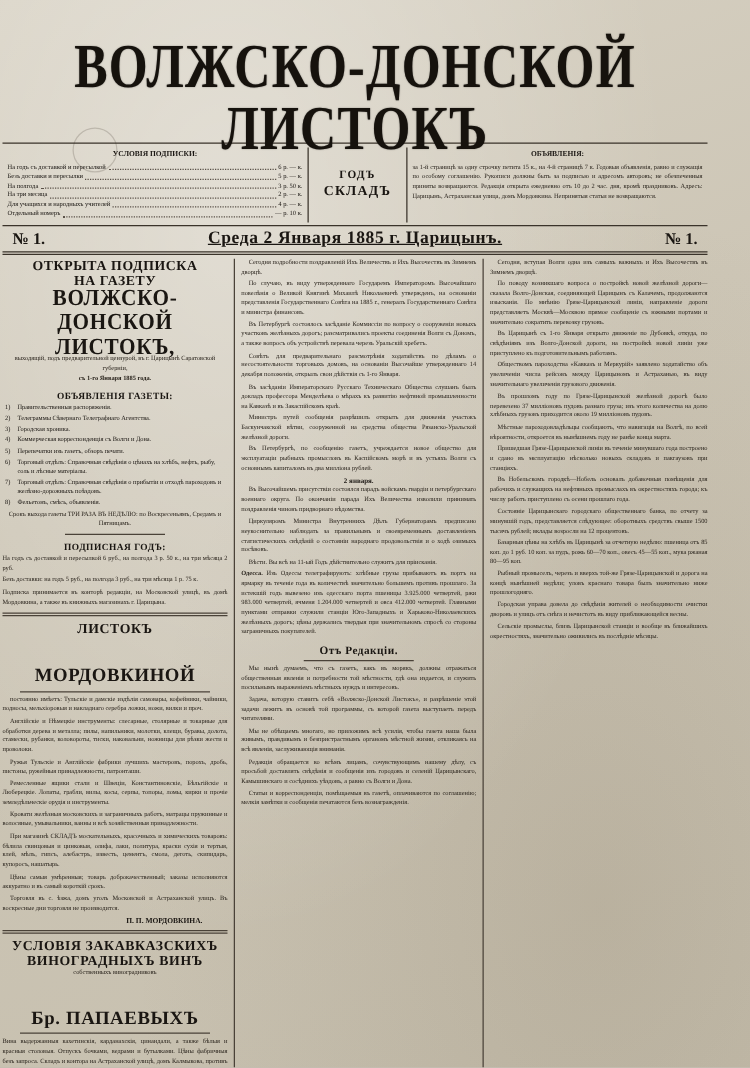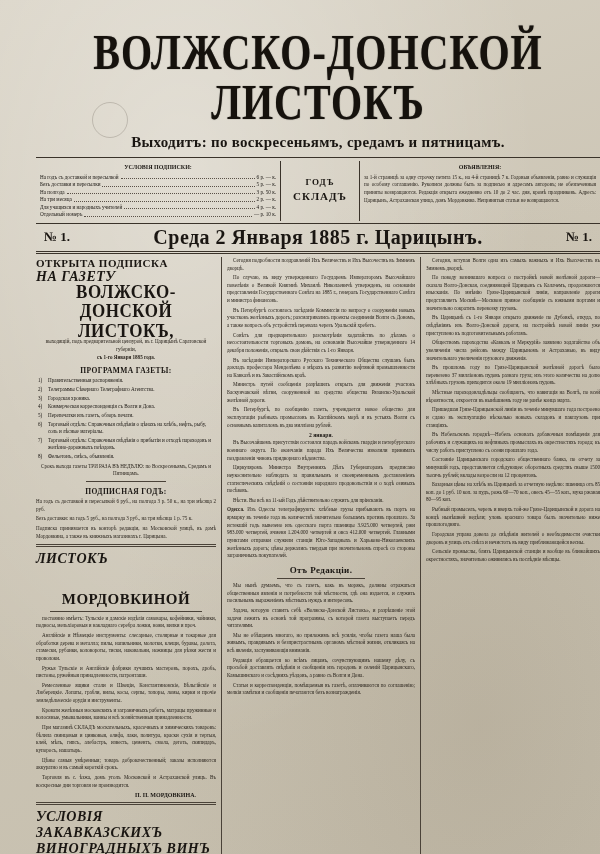--- a/index.html
+++ b/index.html
@@ -20,21 +20,21 @@
     position: absolute;
     left: 0; top: 0;
     width: 600px; height: 854px;
     background:
       radial-gradient(ellipse at 30% 20%, rgba(255,255,255,0.35), rgba(255,255,255,0) 60%),
       radial-gradient(ellipse at 80% 85%, rgba(120,105,80,0.18), rgba(255,255,255,0) 55%),
       linear-gradient(160deg, #d8d2c4 0%, #cdc6b6 40%, #c6bfae 100%);
   }
   .inner {
     position: absolute;
-    left: 36px; top: 10px;
+    left: 2px; top: 10px;
     width: 564px; height: 836px;
   }
 
   
   .masthead {
     text-align: center;
     padding-top: 18px;
   }
   .masthead-title {
     font-family: "Liberation Serif", serif;
@@ -125,22 +125,23 @@
     border-bottom: 3px double #3a332a;
     display: flex;
     align-items: center;
     justify-content: space-between;
     padding: 2px 8px;
     font-weight: bold;
     font-size: 13px;
     margin-top: 2px;
   }
   .issuebar .center {
-    font-size: 20px;
+    font-size: 14px;
     letter-spacing: 0.5px;
+    text-decoration: underline;
   }
 
   
   .columns {
     display: flex;
     margin-top: 3px;
     height: 700px;
   }
   .col1 { width: 180px; padding-right: 5px; }
   .col2 { width: 188px; padding: 0 5px; border-left: 1px solid #4a4238; border-right: 1px solid #4a4238; }
@@ -151,27 +152,27 @@
     line-height: 1.5;
     text-align: justify;
     color: #241e17;
   }
   .body-text p { margin: 0 0 2px 0; text-indent: 6px; }
 
   .ctr { text-align: center; }
   .b { font-weight: bold; }
 
   .ad-head-small {
-    font-size: 14px;
+    text-align: center;
+    font-size: 11px;
     font-weight: bold;
     letter-spacing: 0.5px;
-    font-style: italic;
   }
   .ad-head-med {
-    text-align: left;
+    text-align: center;
     font-size: 11px;
     font-weight: bold;
     letter-spacing: 0.5px;
   }
   .ad-head-big {
     text-align: center;
     font-size: 15px;
     font-weight: bold;
     letter-spacing: 0.5px;
     line-height: 1.1;
@@ -219,21 +220,20 @@
 </style>
 </head>
 <body>
 
 <div class="page">
   <div class="paper"></div>
   <div class="inner">
 
     <div class="masthead">
       <div class="masthead-title">ВОЛЖСКО-ДОНСКОЙ ЛИСТОКЪ</div>
-      <div class="masthead-sub">Выходитъ: по воскресеньямъ, средамъ и пятницамъ.</div>
     </div>
     <div class="stamp"></div>
     <hr class="masthead-rule">
 
     <div class="infostrip">
       <div class="col sub">
         <div class="small-head">УСЛОВІЯ ПОДПИСКИ:</div>
         <div id="price-rows">
             <div class="price-line">
               <span>На годъ съ доставкой и пересылкой</span>
@@ -286,21 +286,21 @@
     <div class="columns">
 
       <div class="col1">
 
         <div>
           <div class="ad-head-med">ОТКРЫТА ПОДПИСКА</div>
           <div class="ad-head-small">НА ГАЗЕТУ</div>
           <div class="ad-head-huge">ВОЛЖСКО-ДОНСКОЙ ЛИСТОКЪ,</div>
           <div class="body-text ctr" style="text-indent:0">выходящій, подъ предварительной цензурой, въ г. Царицынѣ Саратовской губерніи,</div>
           <div class="body-text ctr b" style="text-indent:0">съ 1-го Января 1885 года.</div>
-          <div class="sec-title sm">ПРОГРАММА ГАЗЕТЫ:</div>
+          <div class="sec-title sm">ОБЪЯВЛЕНІЯ ГАЗЕТЫ:</div>
           <div class="prog-list" id="program-list">
               <div class="item">
                 <span class="num">1)</span>
                 <span class="txt">Правительственныя распоряженія.</span>
               </div>
               <div class="item">
                 <span class="num">2)</span>
                 <span class="txt">Телеграммы Сѣвернаго Телеграфнаго Агентства.</span>
               </div>
               <div class="item">
@@ -356,20 +356,21 @@
             </div>
           <div class="sign">П. П. МОРДОВКИНА.</div>
         </div>
 
         <hr class="rule-double">
 
         <div>
           <div class="ad-head-small">УСЛОВІЯ ЗАКАВКАЗСКИХЪ</div>
           <div class="ad-head-small">ВИНОГРАДНЫХЪ ВИНЪ</div>
           <div class="body-text ctr" style="text-indent:0">собственныхъ виноградниковъ</div>
+          <div class="ad-head-big">Бр. ПАПАЕВЫХЪ</div>
           <hr class="rule-thin">
           <div class="body-text" style="text-indent:0">Вина выдержанныя кахетинскія, карданахскія, цинандали, а также бѣлыя и красныя столовыя. Отпускъ бочками, ведрами и бутылками. Цѣны фабричныя безъ запроса. Складъ и контора на Астраханской улицѣ, домъ Калмыкова, противъ городскаго сада.</div>
 
         </div>
       </div>
 
       <div class="col2">
         <div class="body-text" id="col2-news">
             <p>Сегодня подробности поздравленій Ихъ Величествъ и Ихъ Высочествъ въ Зимнемъ дворцѣ.</p>
             <p>По случаю, въ виду утвержденнаго Государемъ Императоромъ Высочайшаго повелѣнія о Великой Княгинѣ Михаилѣ Николаевичѣ утвержденъ, на основаніи представленія Государственнаго Совѣта на 1885 г., генералъ Государственнаго Совѣта и министра финансовъ.</p>

